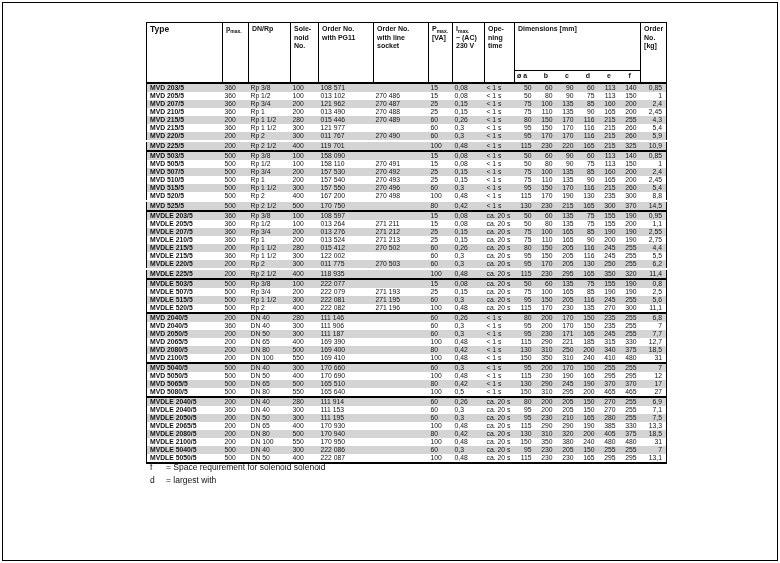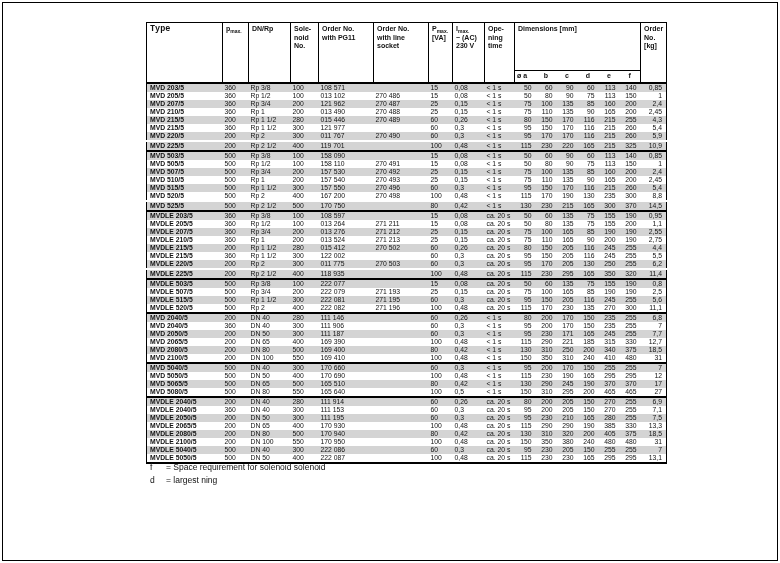--- a/index.html
+++ b/index.html
@@ -28,21 +28,21 @@
     font-weight: bold;
     text-align: left;
     vertical-align: top;
     padding: 2px 2px 1px 3px;
     font-size: 7px;
     line-height: 8.5px;
     background: #fff;
   }
   thead tr.main-head { height: 48px; }
   thead tr.subhead { height: 11px; }
-  thead th.type-h { font-size: 8.5px; font-family: Liberation Mono, monospace; }
+  thead th.type-h { font-size: 8.5px; }
   thead th sub { font-size: 5px; line-height: 4px; }
   thead th.pre { white-space: pre-line; }
   thead th.dims-span { border-bottom: 1px solid #000; }
   thead tr.subhead th {
     border-left: none; border-right: none;
     padding: 1px 2px;
     font-size: 7px;
   }
   thead tr.subhead th.dim-first { text-align: left; }
   thead tr.subhead th.dim { text-align: center; }
@@ -946,15 +946,15 @@
     </tbody>
 </table>
 
 <div class="footnotes">
   <div class="footnote-row">
     <span class="footnote-symbol">f</span>
     <span>= Space requirement for solenoid solenoid</span>
   </div>
   <div class="footnote-row">
     <span class="footnote-symbol">d</span>
-    <span>= largest ning</span>
+    <span>= largest with</span>
   </div>
 </div>
 
 </body></html>

